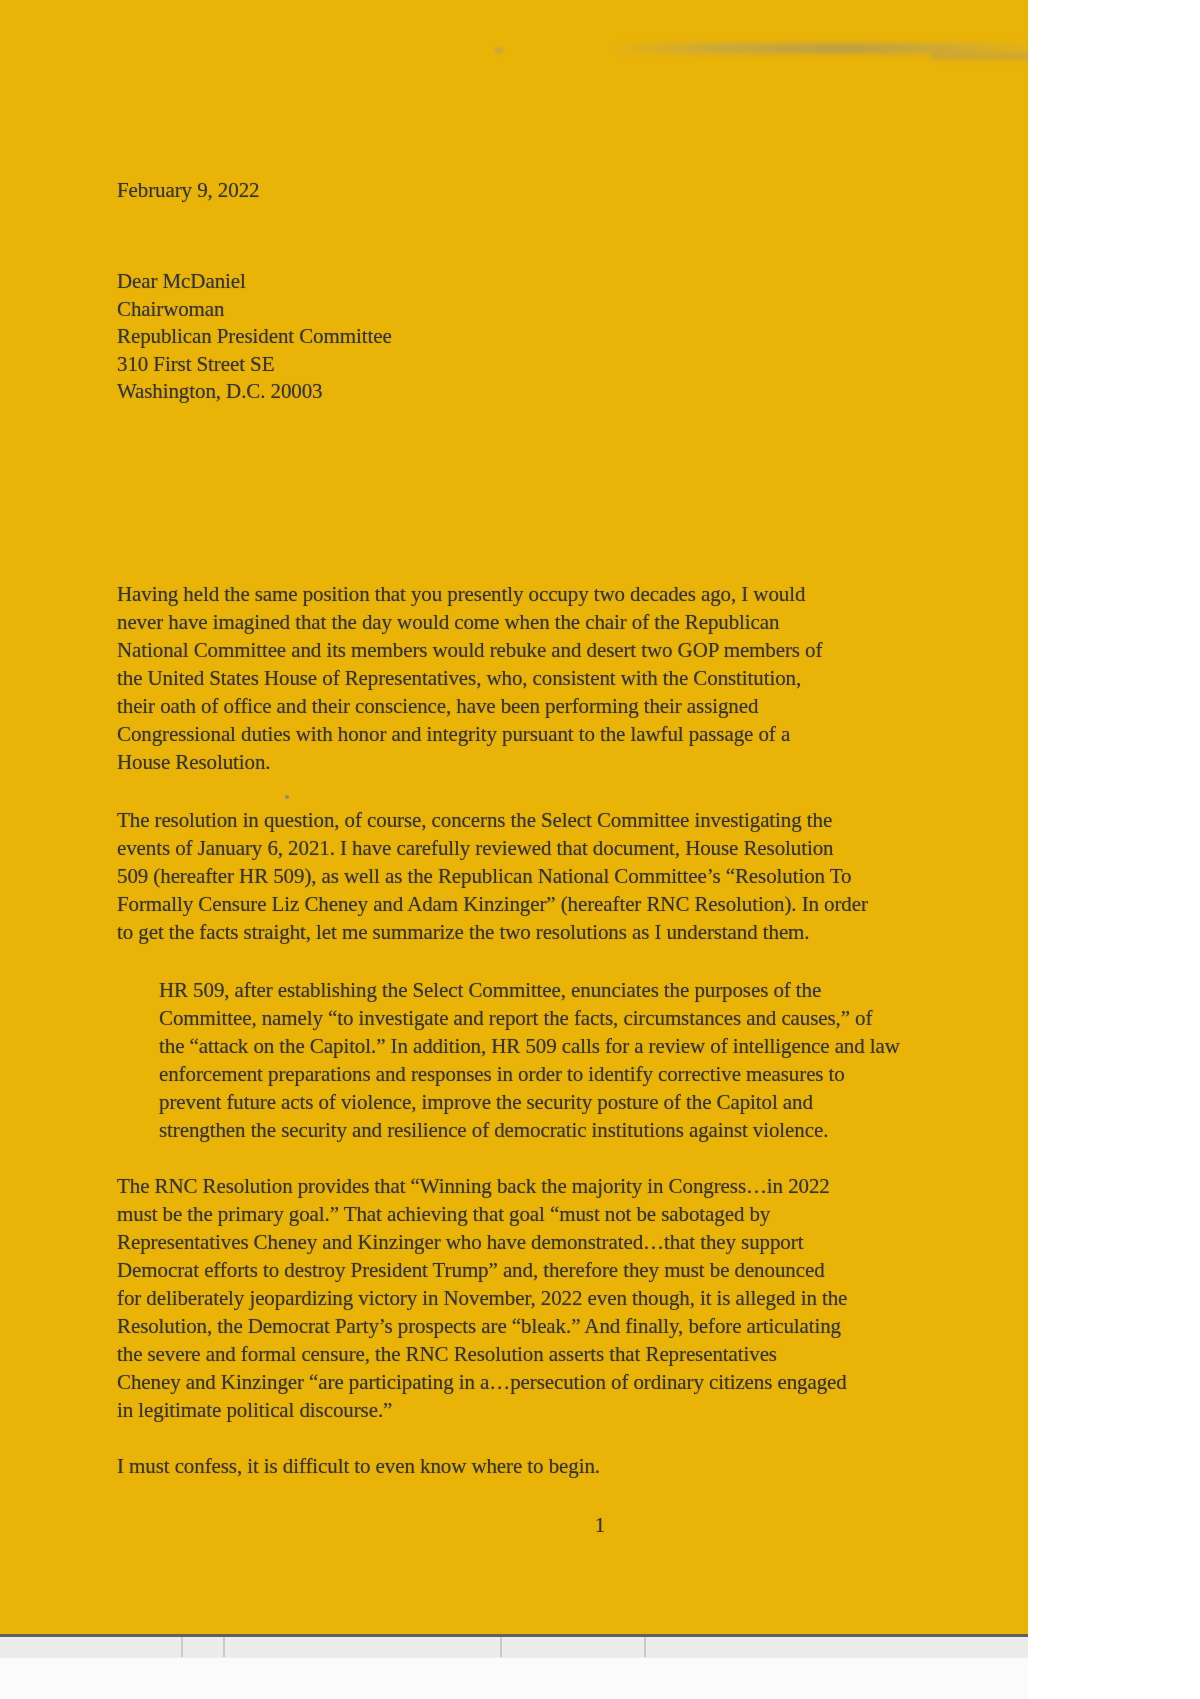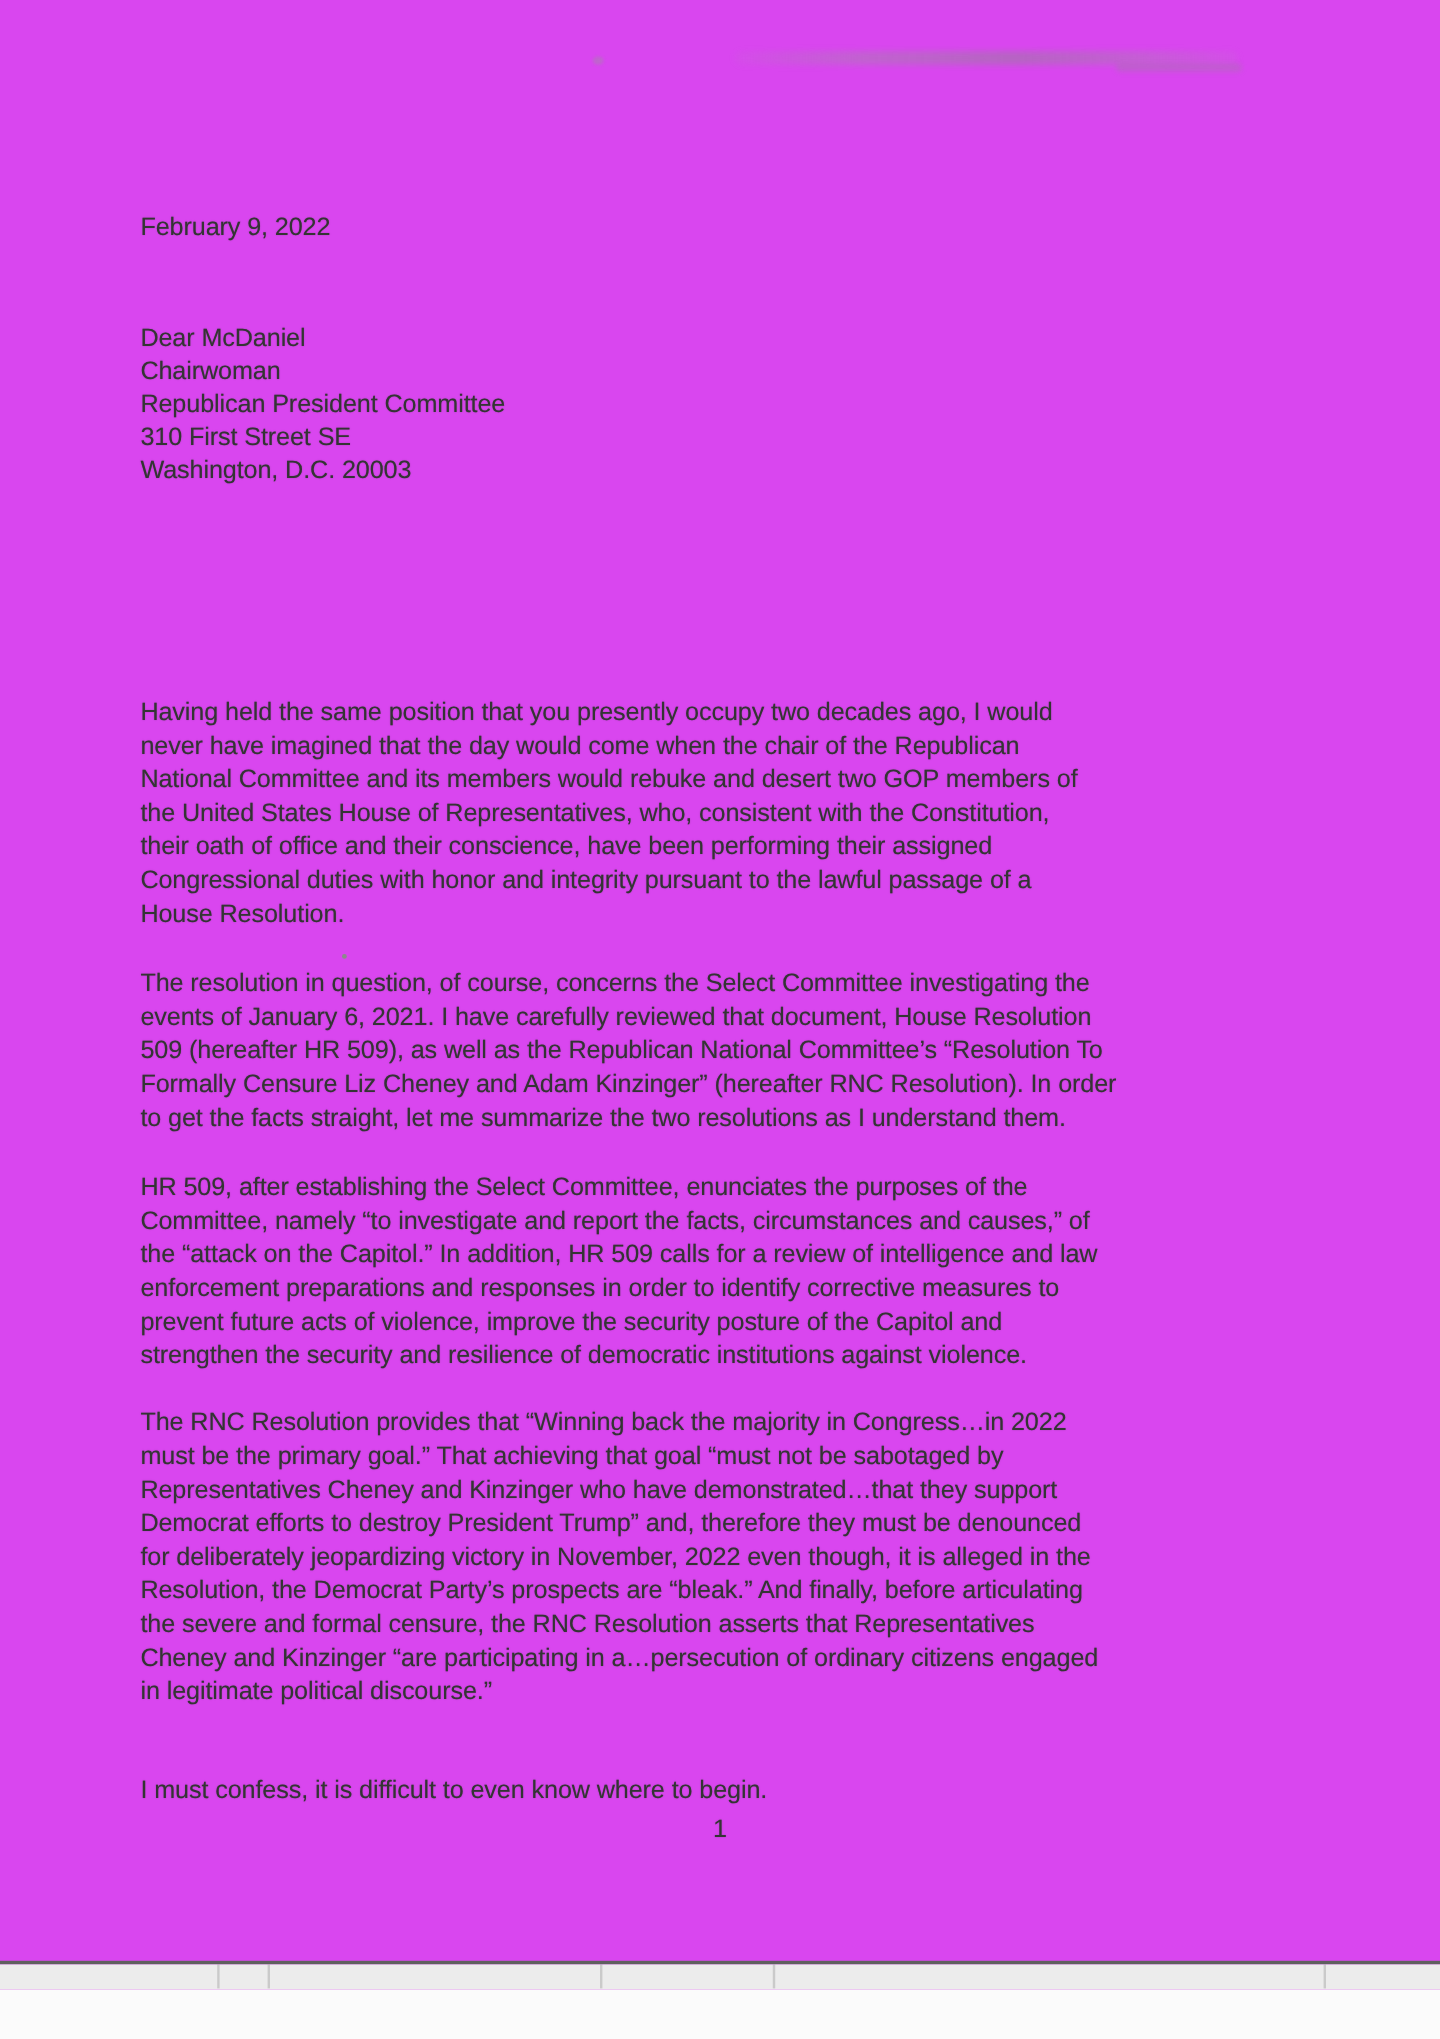--- a/index.html
+++ b/index.html
@@ -2,48 +2,48 @@
 <html><head>
 <meta charset="utf-8">
 <style>
   html, body {
     margin: 0;
     padding: 0;
     background: #ffffff;
   }
   .page {
     position: relative;
-    width: 1200px;
+    width: 1028px;
     height: 1699px;
-    background: #d946ef;
+    background: #eab308;
     overflow: hidden;
-    font-family: Liberation Sans, sans-serif;
+    font-family: Liberation Serif, serif;
     color: #333333;
   }
   .txt {
     position: absolute;
     left: 117px;
     width: 965px;
     font-size: 21px;
     line-height: 28px;
     letter-spacing: -0.1px;
     white-space: pre-line;
     color: #343434;
     text-shadow: 0 0 1px rgba(60,60,60,0.55);
   }
   .addr { line-height: 27.5px; }
   .date-line   { top: 176px; }
   .addr        { top: 268px; }
   .salutation  { top: 466px; }
   .p-opening   { top: 522px; }
   .p-body1     { top: 580px; }
   .p-body2     { top: 806px; }
-  .p-body3     { top: 976px; }
+  .p-body3     { top: 976px; margin-left: 42px; }
   .p-body4     { top: 1172px; }
-  .p-closing   { top: 1452px; margin-top: 26px; }
+  .p-closing   { top: 1452px; }
   .page-number {
     position: absolute;
     left: 0;
     top: 1511px;
     width: 1200px;
     text-align: center;
     font-size: 21px;
     line-height: 28px;
     color: #343434;
     text-shadow: 0 0 1px rgba(60,60,60,0.55);

